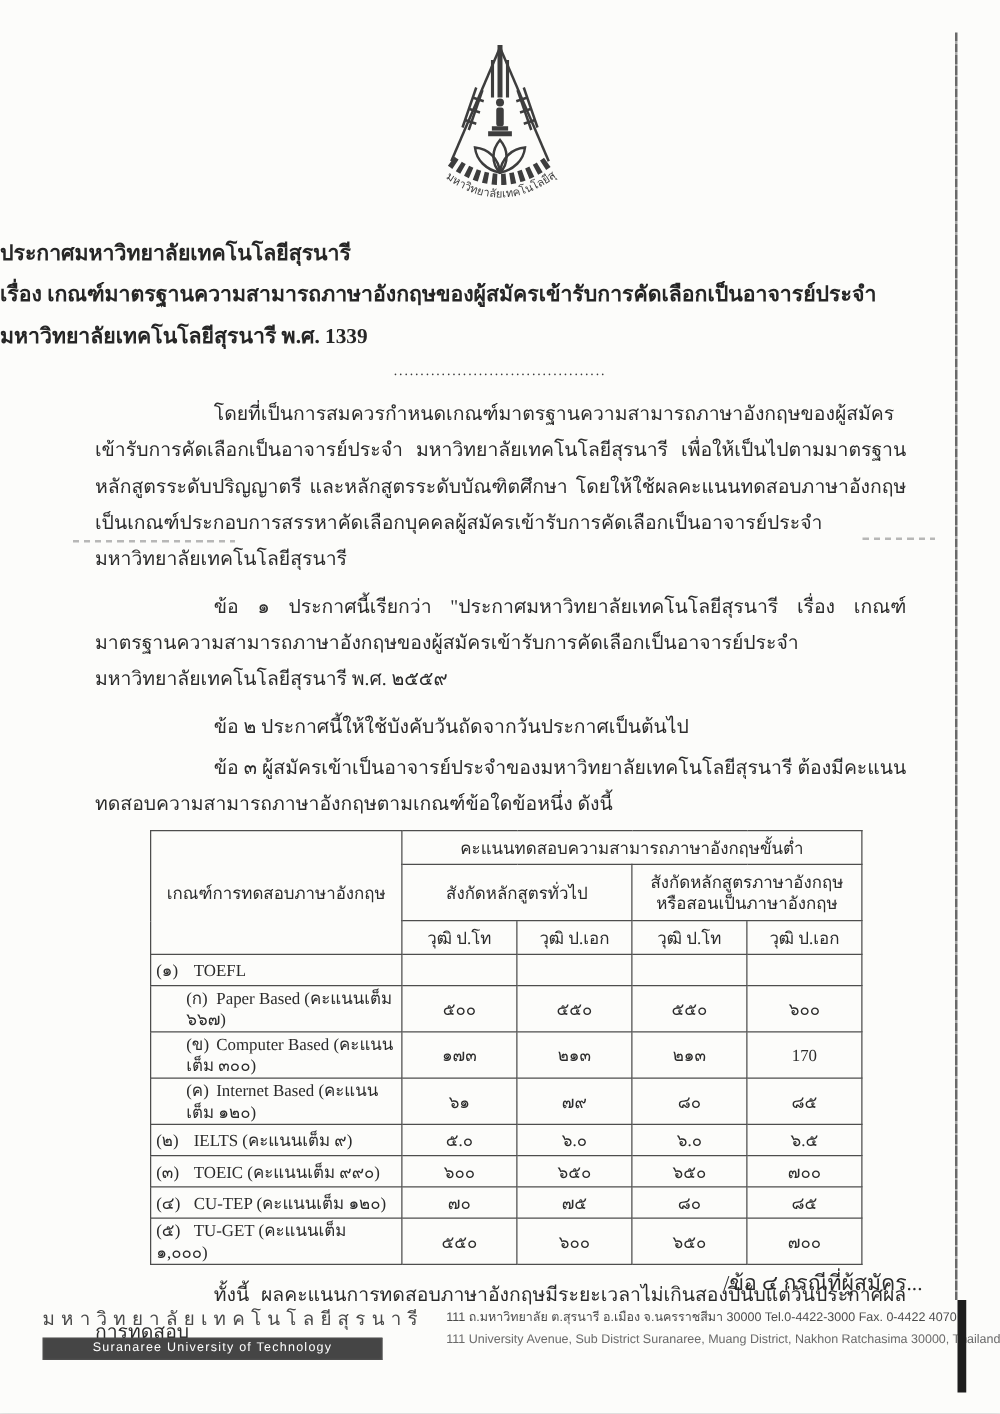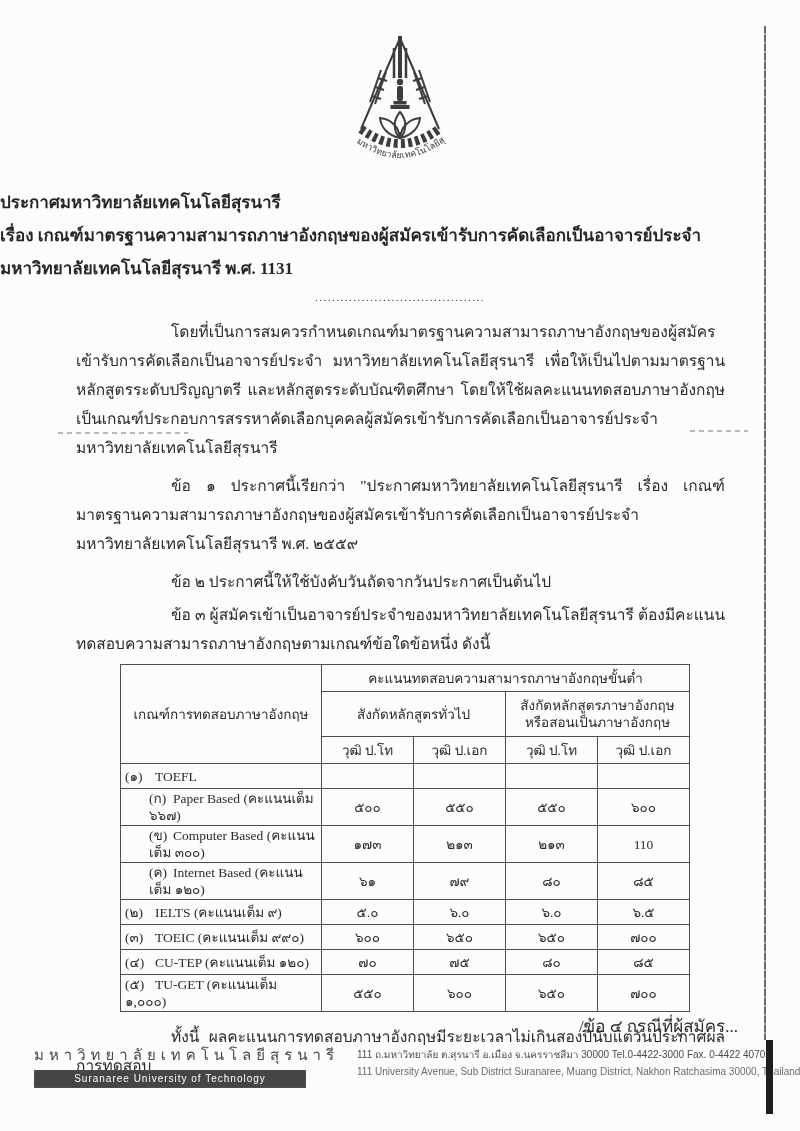--- a/index.html
+++ b/index.html
@@ -92,21 +92,21 @@
         </defs>
       <text font-size="9" fill="#3d3d3d" font-family="Liberation Serif, serif">
         <textPath href="#arcT" startOffset="4">มหาวิทยาลัยเทคโนโลยีสุรนารี</textPath>
       </text>
     </svg>
   </div>
 
   <div class="title-block">
     <div>ประกาศมหาวิทยาลัยเทคโนโลยีสุรนารี</div>
     <div>เรื่อง เกณฑ์มาตรฐานความสามารถภาษาอังกฤษของผู้สมัครเข้ารับการคัดเลือกเป็นอาจารย์ประจำ</div>
-    <div>มหาวิทยาลัยเทคโนโลยีสุรนารี พ.ศ. 1131</div>
+    <div>มหาวิทยาลัยเทคโนโลยีสุรนารี พ.ศ. 1339</div>
   </div>
   <div class="dots-sep">........................................</div>
 
   <div class="content">
     <p class="para">โดยที่เป็นการสมควรกำหนดเกณฑ์มาตรฐานความสามารถภาษาอังกฤษของผู้สมัครเข้ารับการคัดเลือกเป็นอาจารย์ประจำ มหาวิทยาลัยเทคโนโลยีสุรนารี เพื่อให้เป็นไปตามมาตรฐานหลักสูตรระดับปริญญาตรี และหลักสูตรระดับบัณฑิตศึกษา โดยให้ใช้ผลคะแนนทดสอบภาษาอังกฤษเป็นเกณฑ์ประกอบการสรรหาคัดเลือกบุคคลผู้สมัครเข้ารับการคัดเลือกเป็นอาจารย์ประจำ มหาวิทยาลัยเทคโนโลยีสุรนารี</p>
     <p class="para">ข้อ ๑ ประกาศนี้เรียกว่า "ประกาศมหาวิทยาลัยเทคโนโลยีสุรนารี เรื่อง เกณฑ์มาตรฐานความสามารถภาษาอังกฤษของผู้สมัครเข้ารับการคัดเลือกเป็นอาจารย์ประจำ มหาวิทยาลัยเทคโนโลยีสุรนารี พ.ศ. ๒๕๕๙</p>
     <p class="para tight">ข้อ ๒ ประกาศนี้ให้ใช้บังคับวันถัดจากวันประกาศเป็นต้นไป</p>
     <p class="para tight">ข้อ ๓ ผู้สมัครเข้าเป็นอาจารย์ประจำของมหาวิทยาลัยเทคโนโลยีสุรนารี ต้องมีคะแนนทดสอบความสามารถภาษาอังกฤษตามเกณฑ์ข้อใดข้อหนึ่ง ดังนี้</p>
 
     <table class="score">
@@ -139,21 +139,21 @@
             <td class="val vcol">๕๐๐</td>
             <td class="val vcol">๕๕๐</td>
             <td class="val vcol">๕๕๐</td>
             <td class="val vcol">๖๐๐</td>
           </tr>
           <tr>
             <td class="lbl sub"><span class="num">(ข)</span><span>Computer Based (คะแนนเต็ม ๓๐๐)</span></td>
             <td class="val vcol">๑๗๓</td>
             <td class="val vcol">๒๑๓</td>
             <td class="val vcol">๒๑๓</td>
-            <td class="val vcol">110</td>
+            <td class="val vcol">170</td>
           </tr>
           <tr>
             <td class="lbl sub"><span class="num">(ค)</span><span>Internet Based (คะแนนเต็ม ๑๒๐)</span></td>
             <td class="val vcol">๖๑</td>
             <td class="val vcol">๗๙</td>
             <td class="val vcol">๘๐</td>
             <td class="val vcol">๘๕</td>
           </tr>
           <tr>
             <td class="lbl"><span class="num">(๒)</span><span>IELTS (คะแนนเต็ม ๙)</span></td>

